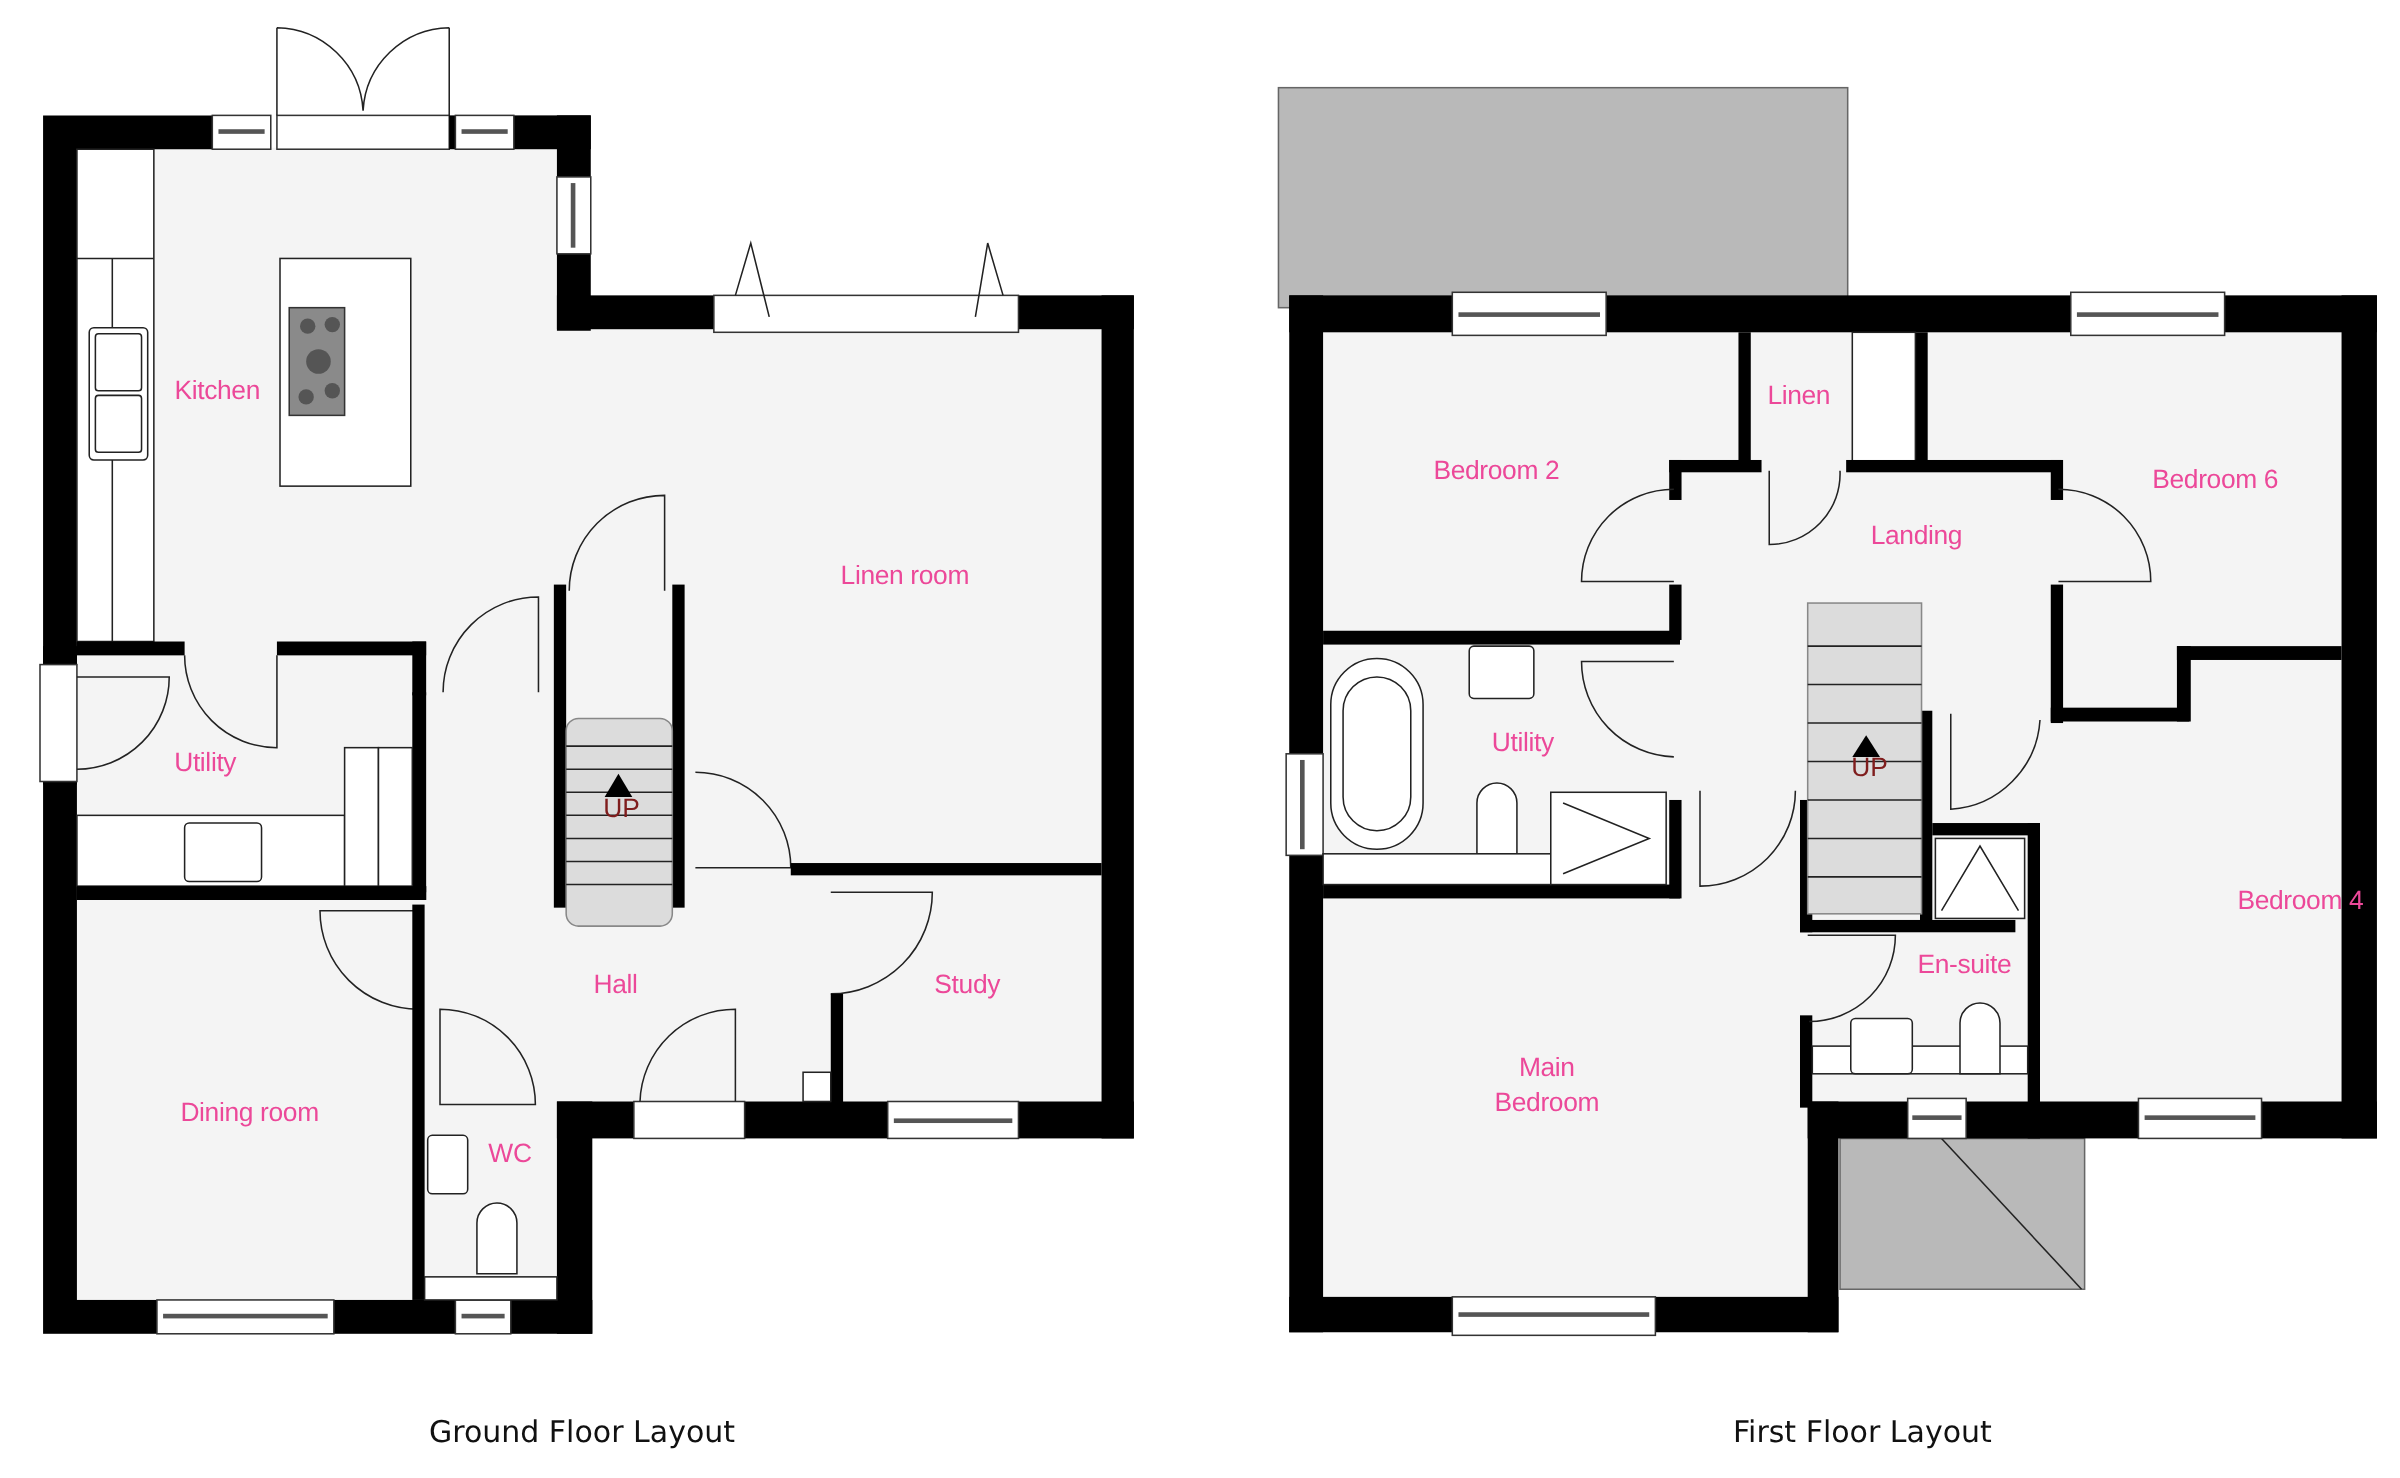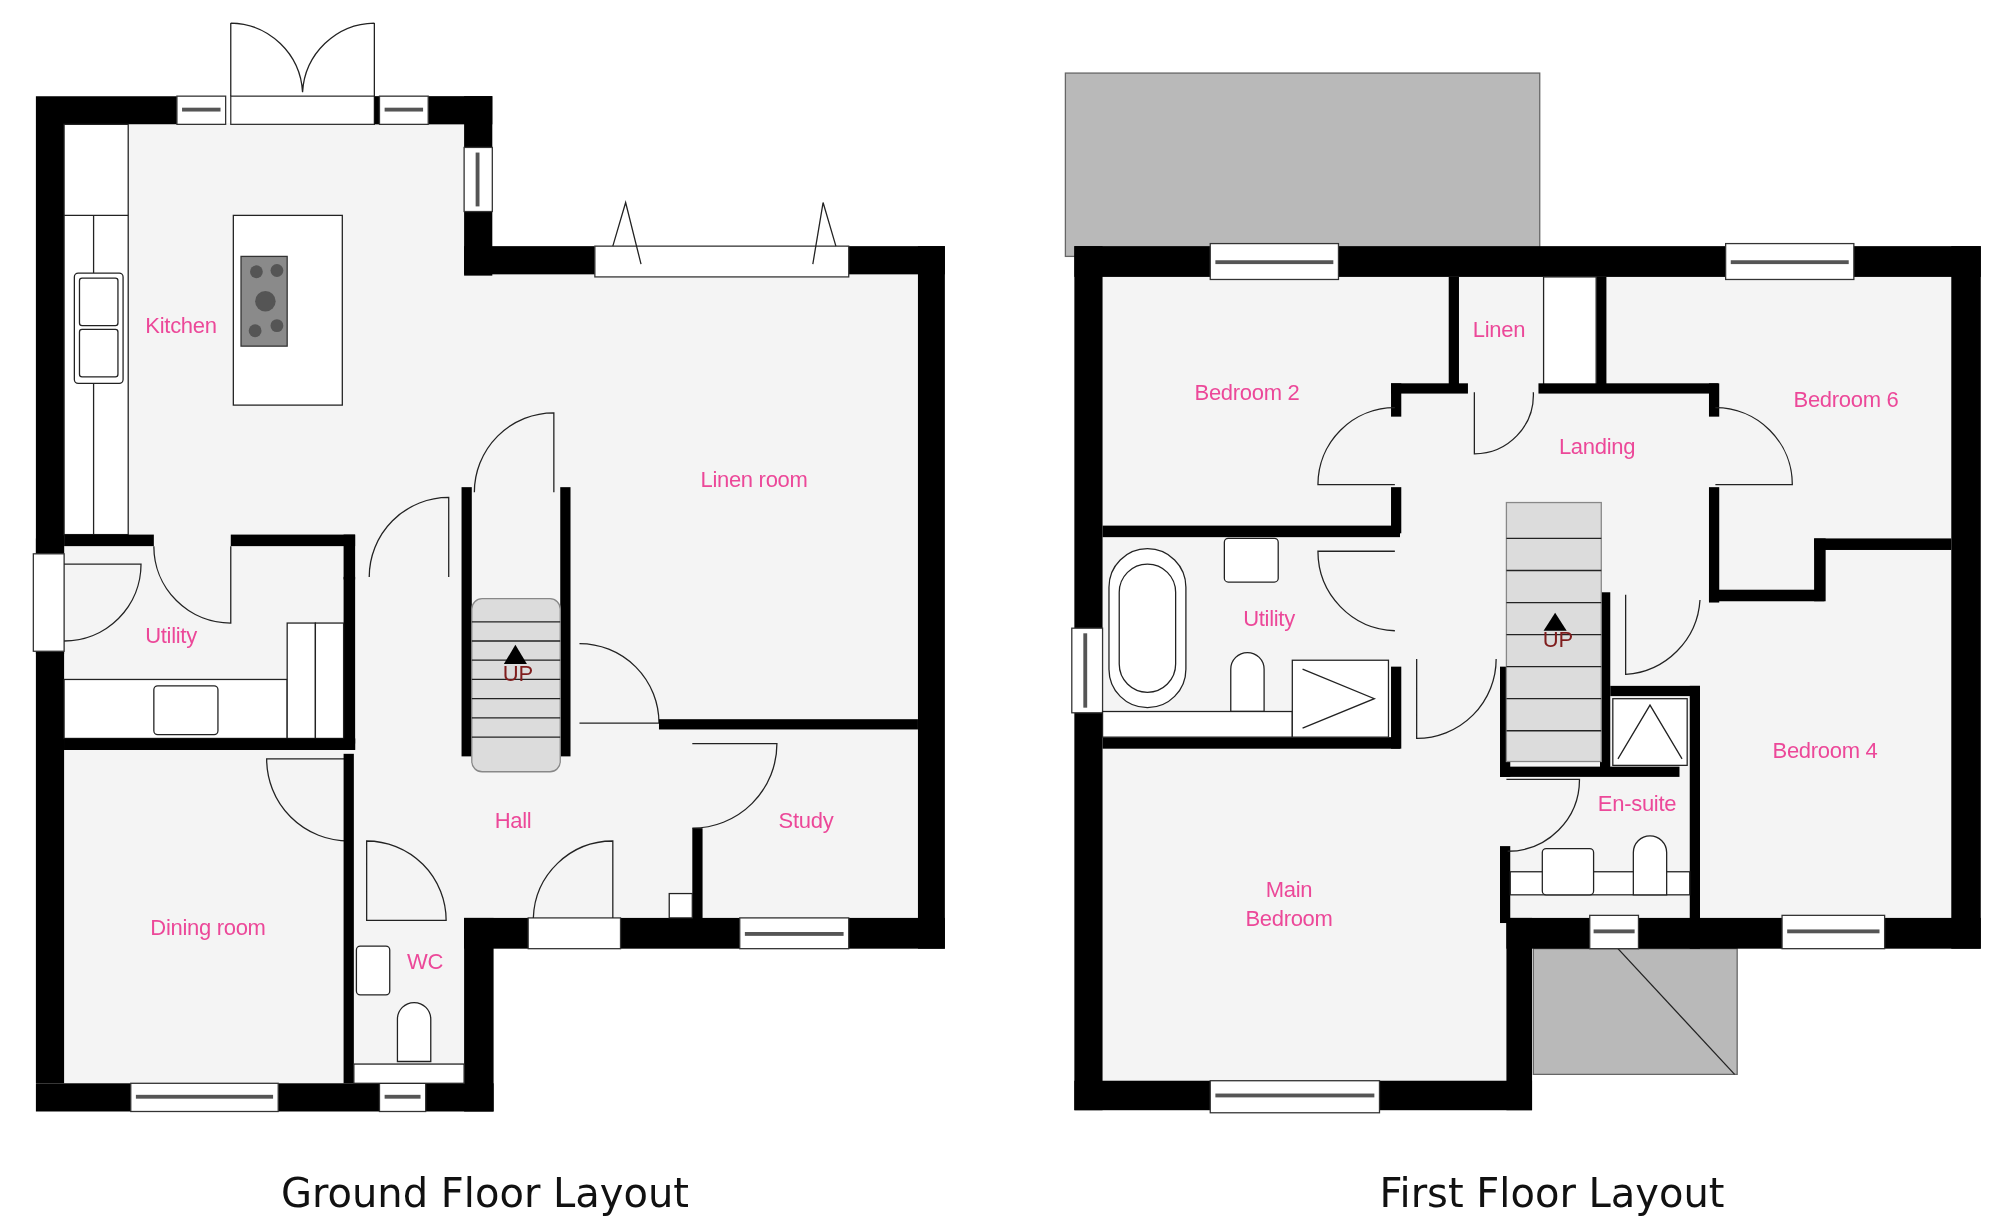--- a/index.html
+++ b/index.html
@@ -7,21 +7,21 @@
   #plan { position:absolute; left:0; top:0; width:2000px; height:1232px; }
   .floor { fill:#f4f4f4; }
   .wall { fill:#000000; }
   .thin { fill:#ffffff; stroke:#222; stroke-width:1; }
   .line { fill:none; stroke:#222; stroke-width:1; }
   .roof { fill:#b9b9b9; stroke:#666; stroke-width:1; }
   .stair { fill:#dcdcdc; stroke:#888; stroke-width:1; }
   .win { fill:#ffffff; stroke:#333; stroke-width:1; }
   .winbar { fill:#555; }
   .label { position:absolute; font-family:"Liberation Sans", sans-serif; font-size:22px; color:#ec4899; transform:translate(-50%,-50%); white-space:nowrap; text-align:center; line-height:29px; letter-spacing:-0.3px; }
-  .caption { position:absolute; font-family:"DejaVu Sans", sans-serif; font-size:40px; color:#111; transform:translate(-50%,-50%); white-space:nowrap; }
+  .caption { position:absolute; font-family:"DejaVu Sans", sans-serif; font-size:25px; color:#111; transform:translate(-50%,-50%); white-space:nowrap; }
   .up { position:absolute; font-family:"Liberation Sans", sans-serif; font-size:22px; color:#7f1d1d; transform:translate(-50%,-50%); }
 </style>
 </head>
 <body>
 
 <svg id="plan" viewBox="0 0 1560 961" preserveAspectRatio="none" xmlns="http://www.w3.org/2000/svg">
 
   <g>
 
     <polygon class="floor" points="50,96 362,96 362,214 716,214 716,716 484,716 484,716 362,716 362,845 50,845"></polygon>
@@ -195,21 +195,21 @@
 <div class="label" style="left:806px; top:820px;">Study</div>
 <div class="label" style="left:208px; top:927px;">Dining room</div>
 <div class="label" style="left:425px; top:961px;">WC</div>
 <div class="up" style="left:518px; top:674px;">UP</div>
 
 <div class="label" style="left:1247px; top:392px;">Bedroom 2</div>
 <div class="label" style="left:1499px; top:329px;">Linen</div>
 <div class="label" style="left:1597px; top:446px;">Landing</div>
 <div class="label" style="left:1846px; top:399px;">Bedroom 6</div>
 <div class="label" style="left:1269px; top:618px;">Utility</div>
-<div class="label" style="left:1825px; top:750px;">Bedroom 4</div>
+<div class="label" style="left:1917px; top:750px;">Bedroom 4</div>
 <div class="label" style="left:1637px; top:803px;">En-suite</div>
 <div class="label" style="left:1289px; top:904px;">
   <div>Main</div>
   <div>Bedroom</div>
 </div>
 <div class="up" style="left:1558px; top:640px;">UP</div>
 
 <div class="caption" style="left:485px; top:1193px;">Ground Floor Layout</div>
 <div class="caption" style="left:1552px; top:1193px;">First Floor Layout</div>
 

